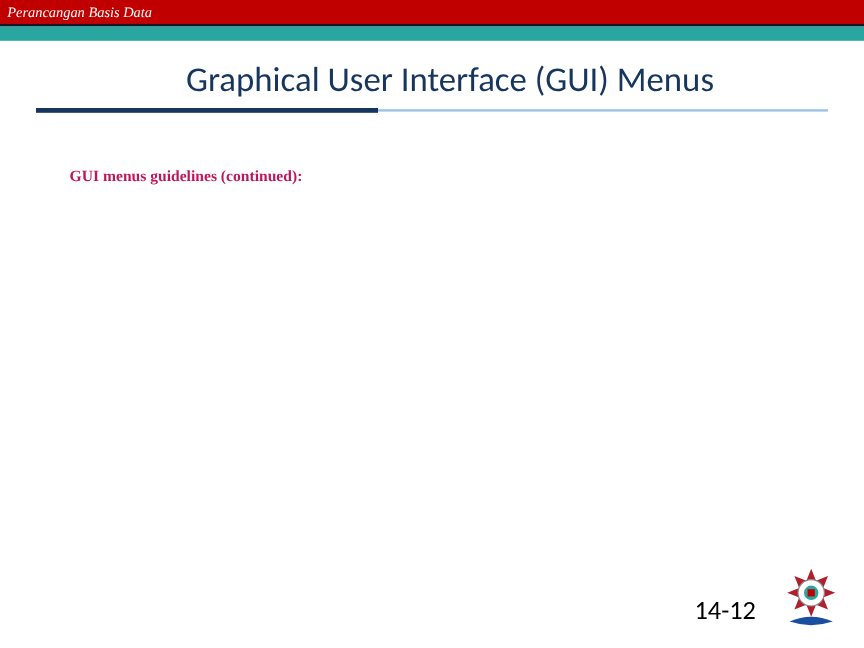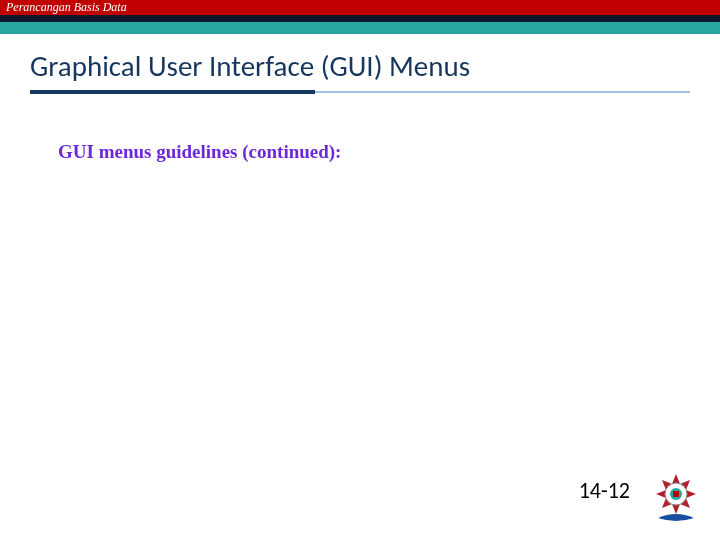--- a/index.html
+++ b/index.html
@@ -8,21 +8,21 @@
     height: 540px;
     background: #ffffff;
     font-family: Georgia, 'Times New Roman', serif;
     position: relative;
     overflow: hidden;
   }
   .header-bar {
     width: 100%;
     height: 22px;
     background: #c00000;
-    border-bottom: 7px solid #0f172a;
+    border-bottom: 2px solid #0f172a;
     display: flex;
     align-items: center;
     padding-left: 6px;
     text-align: right;
   }
   .header-text {
     color: #fff;
     font-style: italic;
     font-size: 12px;
     font-family: Georgia, serif;
@@ -33,20 +33,21 @@
     background: #2aa6a0;
   }
   .title-area {
     padding: 14px 0 0 30px;
   }
   .slide-title {
     font-size: 29px;
     color: #17365d;
     font-weight: normal;
     font-family: 'Gill Sans', 'Gill Sans MT', Calibri, sans-serif;
+    text-align: center;
   }
   .underline-wrap {
     margin-top: 6px;
     width: 660px;
     height: 6px;
     position: relative;
   }
   .underline-dark {
     position: absolute;
     left: 0; top: 0;
@@ -56,22 +57,22 @@
   }
   .underline-light {
     position: absolute;
     left: 285px; top: 1px;
     width: 375px;
     height: 2px;
     background: #9cc2e5;
   }
   .content {
     padding: 42px 40px 0 58px;
-    font-size: 19px;
-    color: #6d28d9;
+    font-size: 13px;
+    color: #be185d;
     line-height: 1.45;
   }
   .lead {
     font-weight: bold;
     margin-bottom: 2px;
   }
   .bullets {
     list-style: none;
     padding-left: 22px;
   }
@@ -84,21 +85,21 @@
     content: "▫";
     position: absolute;
     left: -6px;
     top: 0;
     color: #c00000;
     font-size: 14px;
   }
   .page-num {
     position: absolute;
     right: 90px;
-    bottom: 36px;
+    bottom: 18px;
     font-size: 22px;
     font-family: 'Gill Sans', 'Gill Sans MT', Calibri, sans-serif;
     color: #000;
   }
   .logo {
     position: absolute;
     right: 14px;
     bottom: 10px;
     width: 60px;
     height: 60px;

